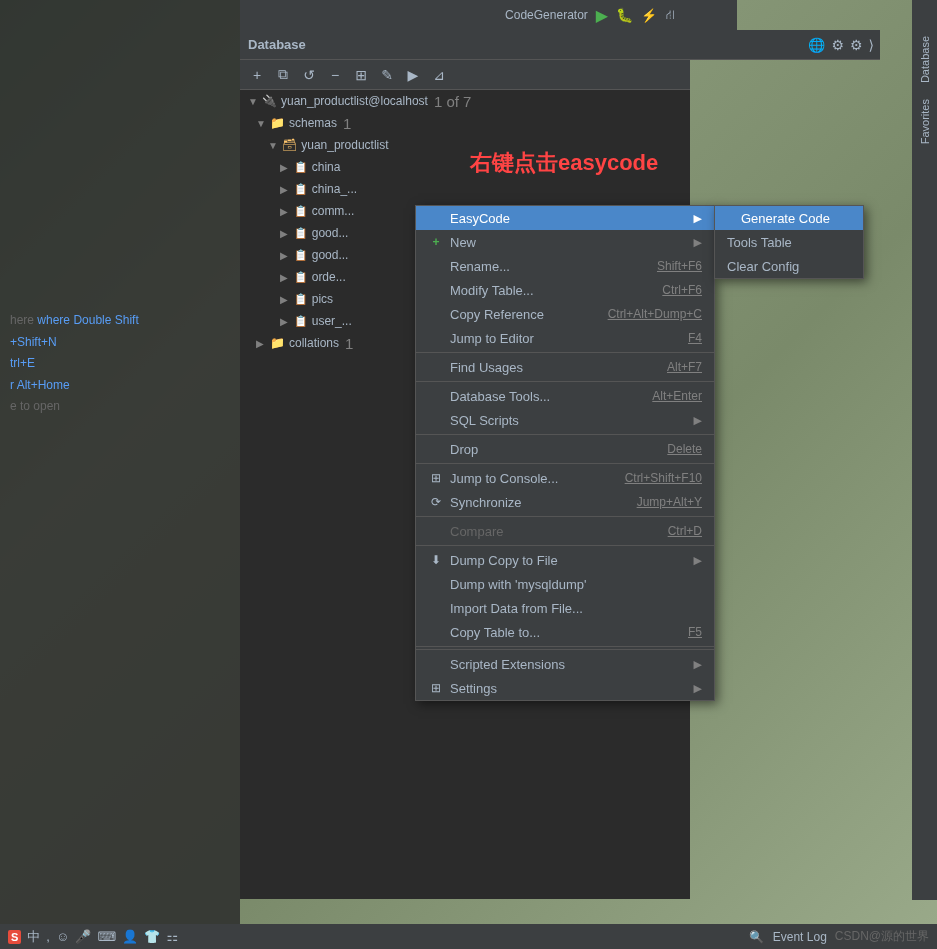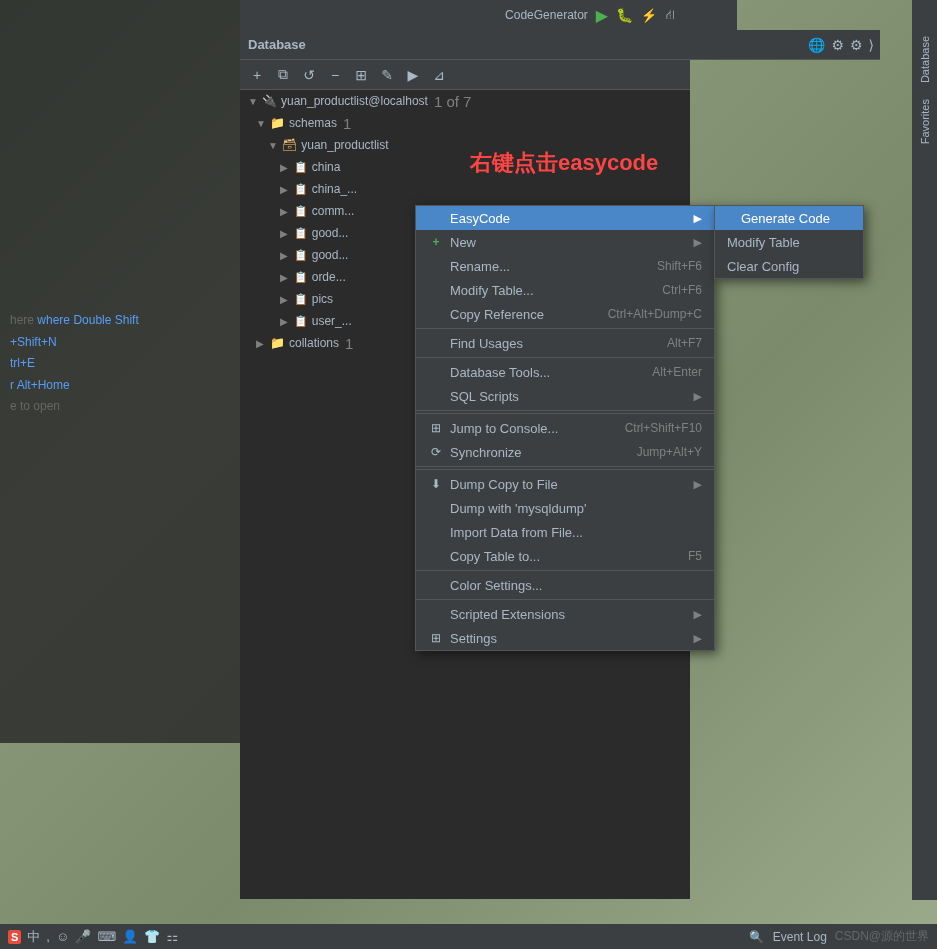--- a/index.html
+++ b/index.html
@@ -20,21 +20,21 @@
       width: 100%; height: 100%;
       background: linear-gradient(135deg, #5a7a5a 0%, #8a9a7a 30%, #7a8a6a 60%, #9aaa8a 100%);
       z-index: 0;
     }
 
     
     .ide-left-panel {
       position: absolute;
       top: 0; left: 0;
       width: 240px;
-      height: 743px;
+      height: 949px;
       background: rgba(43, 43, 43, 0.85);
       z-index: 1;
     }
 
     .left-panel-hint {
       position: absolute;
       top: 300px;
       left: 0;
       width: 230px;
       padding: 10px;
@@ -218,20 +218,21 @@
     }
 
     .menu-item-label {
       flex: 1;
     }
 
     .menu-shortcut {
       color: #808080;
       font-size: 12px;
       margin-left: auto;
+      text-decoration: underline;
     }
 
     .menu-arrow {
       margin-left: 4px;
       color: #808080;
       font-size: 11px;
     }
 
     .menu-item.highlighted .menu-arrow {
       color: white;
@@ -522,20 +523,25 @@
     <span class="menu-item-label">Modify Table...</span>
     <span class="menu-shortcut">Ctrl+F6</span>
   </div>
 
   <div class="menu-item">
     <span class="menu-item-icon"></span>
     <span class="menu-item-label">Copy Reference</span>
     <span class="menu-shortcut">Ctrl+Alt+Dump+C</span>
   </div>
 
+  <div class="menu-item">
+    <span class="menu-item-icon"></span>
+    <span class="menu-item-label">Jump to Editor</span>
+    <span class="menu-shortcut">F4</span>
+  </div>
   <div class="menu-separator"></div>
 
   <div class="menu-item">
     <span class="menu-item-icon"></span>
     <span class="menu-item-label">Find Usages</span>
     <span class="menu-shortcut">Alt+F7</span>
   </div>
   <div class="menu-separator"></div>
 
   <div class="menu-item">
@@ -544,35 +550,45 @@
     <span class="menu-shortcut">Alt+Enter</span>
   </div>
 
   <div class="menu-item">
     <span class="menu-item-icon"></span>
     <span class="menu-item-label">SQL Scripts</span>
     <span class="menu-arrow">▶</span>
   </div>
   <div class="menu-separator"></div>
 
+  <div class="menu-item">
+    <span class="menu-item-icon"></span>
+    <span class="menu-item-label">Drop</span>
+    <span class="menu-shortcut">Delete</span>
+  </div>
   <div class="menu-separator"></div>
 
   <div class="menu-item">
     <span class="menu-item-icon">⊞</span>
     <span class="menu-item-label">Jump to Console...</span>
     <span class="menu-shortcut">Ctrl+Shift+F10</span>
   </div>
 
   <div class="menu-item">
     <span class="menu-item-icon">⟳</span>
     <span class="menu-item-label">Synchronize</span>
     <span class="menu-shortcut">Jump+Alt+Y</span>
   </div>
   <div class="menu-separator"></div>
 
+  <div class="menu-item disabled">
+    <span class="menu-item-icon"></span>
+    <span class="menu-item-label">Compare</span>
+    <span class="menu-shortcut">Ctrl+D</span>
+  </div>
   <div class="menu-separator"></div>
 
   <div class="menu-item">
     <span class="menu-item-icon">⬇</span>
     <span class="menu-item-label">Dump Copy to File</span>
     <span class="menu-arrow">▶</span>
   </div>
 
   <div class="menu-item">
     <span class="menu-item-icon"></span>
@@ -584,45 +600,41 @@
     <span class="menu-item-label">Import Data from File...</span>
   </div>
 
   <div class="menu-item">
     <span class="menu-item-icon"></span>
     <span class="menu-item-label">Copy Table to...</span>
     <span class="menu-shortcut">F5</span>
   </div>
   <div class="menu-separator"></div>
 
-  <div class="menu-item">
-    <span class="menu-item-icon"></span>
-    <span class="menu-item-label">Color Settings...</span>
-  </div>
   <div class="menu-separator"></div>
 
   <div class="menu-item">
     <span class="menu-item-icon"></span>
     <span class="menu-item-label">Scripted Extensions</span>
     <span class="menu-arrow">▶</span>
   </div>
 
   <div class="menu-item">
     <span class="menu-item-icon">⊞</span>
     <span class="menu-item-label">Settings</span>
     <span class="menu-arrow">▶</span>
   </div>
 </div>
 
 <div class="easycode-submenu">
   <div class="submenu-item highlighted">
     <span>Generate Code</span>
   </div>
   <div class="submenu-item">
-    <span>Modify Table</span>
+    <span>Tools Table</span>
   </div>
   <div class="submenu-item">
     <span>Clear Config</span>
   </div>
 </div>
 
 <div class="right-panel">
   <div class="right-panel-tab">Database</div>
   <div class="right-panel-tab">Favorites</div>
 </div>

